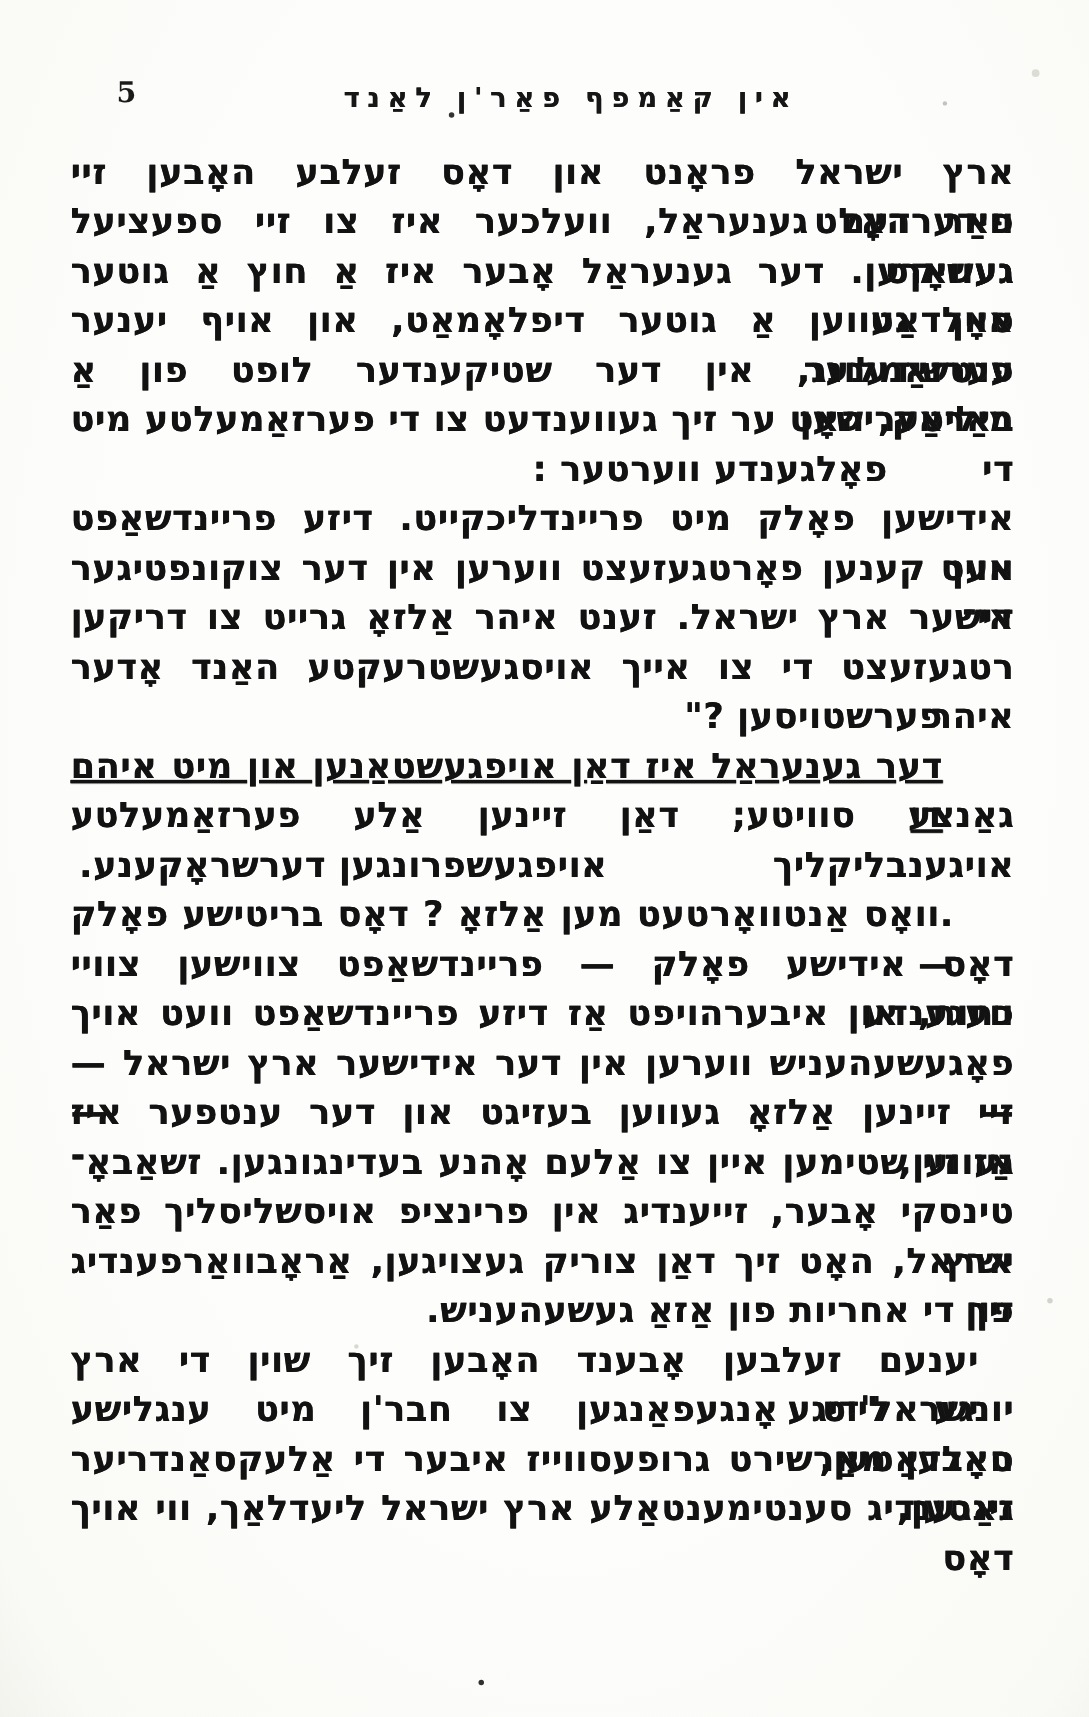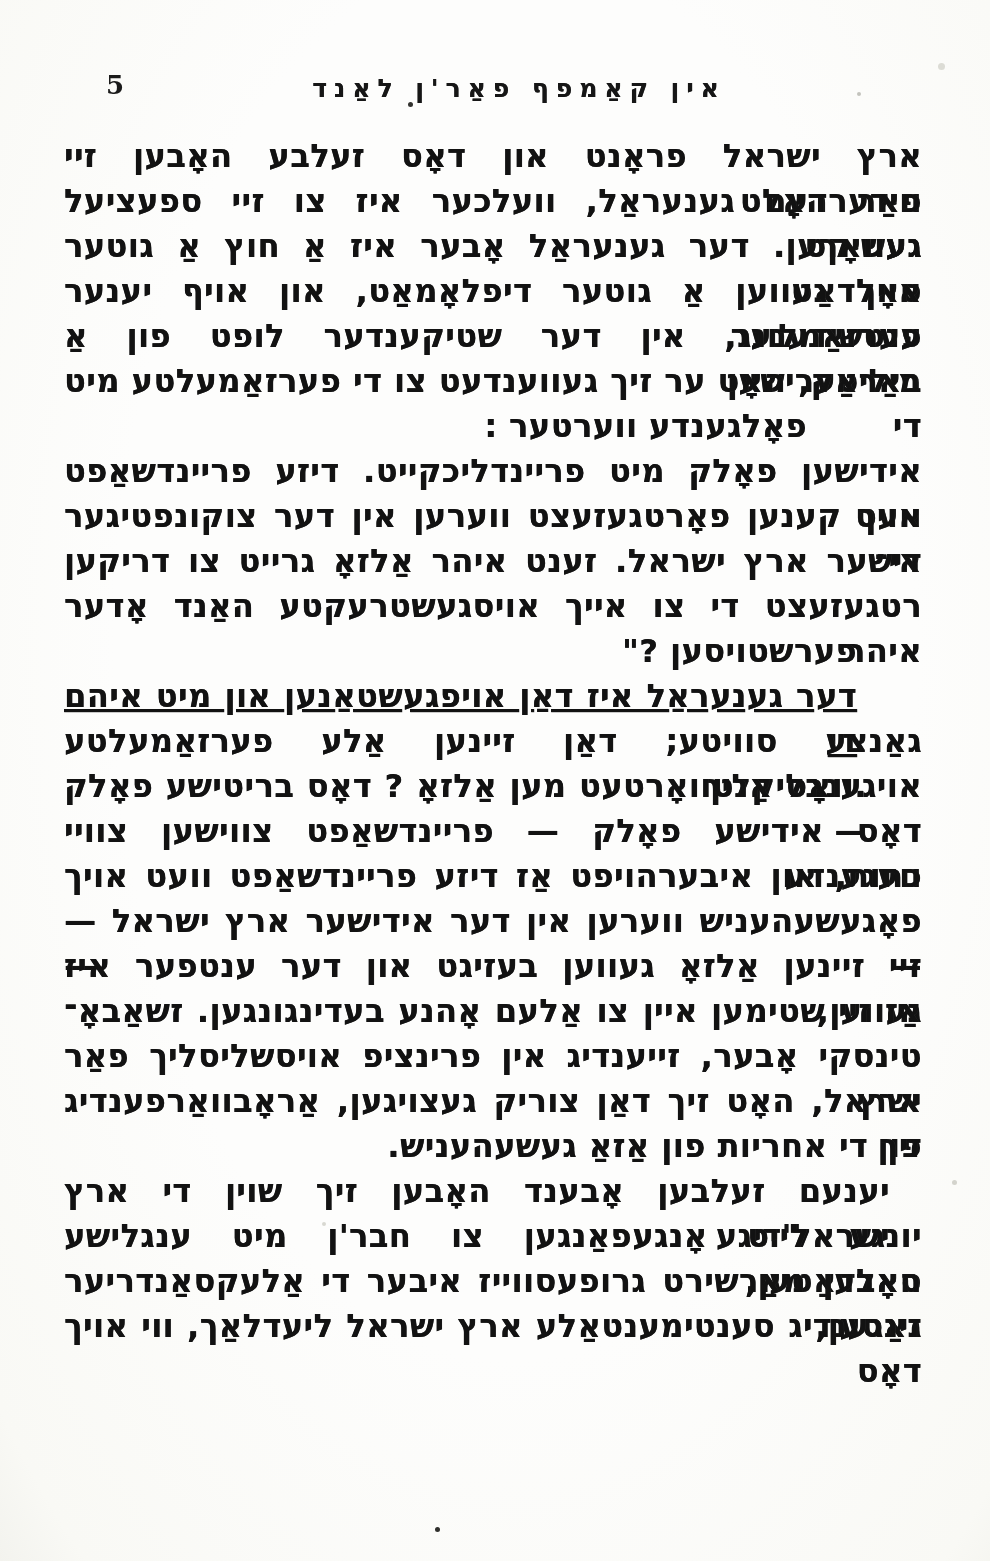--- a/index.html
+++ b/index.html
@@ -93,20 +93,21 @@
       <div class="para">
         <div class="line">אידישען פאָלק מיט פריינדליכקייט. דיזע פריינדשאַפט וועט</div>
         <div class="line">אויך קענען פאָרטגעזעצט ווערען אין דער צוקונפטיגער אי־</div>
         <div class="line">דישער ארץ ישראל. זענט איהר אַלזאָ גרייט צו דריקען</div>
         <div class="line">רטגעזעצט די צו אייך אויסגעשטרעקטע האַנד אָדער איהר</div>
         <div class="line short" style="padding-right: 65px;">פערשטויסען ?"</div>
       </div>
       <div class="para">
         <div class="line" style="padding-right: 65px; text-decoration: underline;">דער גענעראַל איז דאַן אויפגעשטאַנען און מיט איהם די</div>
         <div class="line">גאַנצע סוויטע; דאַן זיינען אַלע פערזאַמעלטע אויגענבליקליך</div>
+        <div class="line short" style="padding-right: 370px;">אויפגעשפרונגען דערשראָקענע.</div>
       </div>
       <div class="para">
         <div class="line" style="padding-right: 55px;">.וואָס אַנטוואָרטעט מען אַלזאָ ? דאָס בריטישע פאָלק —</div>
         <div class="line">דאָס אידישע פאָלק — פריינדשאַפט צווישען צוויי וועגענדע</div>
         <div class="line">כחות, און איבערהויפט אַז דיזע פריינדשאַפט וועט אויך</div>
         <div class="line">פאָגעשעהעניש ווערען אין דער אידישער ארץ ישראל — — —</div>
         <div class="line">זיי זיינען אַלזאָ געווען בעזיגט און דער ענטפער איז געווען,</div>
         <div class="line">אַז זיי שטימען איין צו אַלעם אָהנע בעדינגונגען. זשאַבאָ־</div>
         <div class="line">טינסקי אָבער, זייענדיג אין פרינציפ אויסשליסליך פאַר ארץ</div>
         <div class="line">ישראל, האָט זיך דאַן צוריק געצויגען, אַראָבוואַרפענדיג פון</div>

